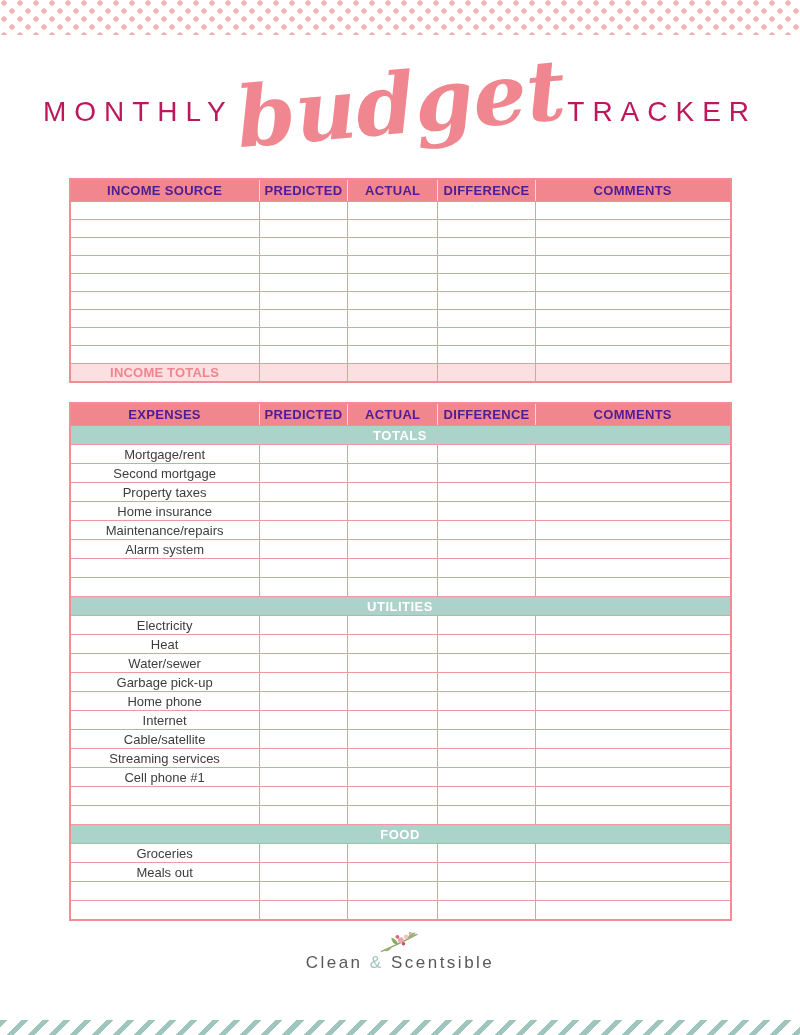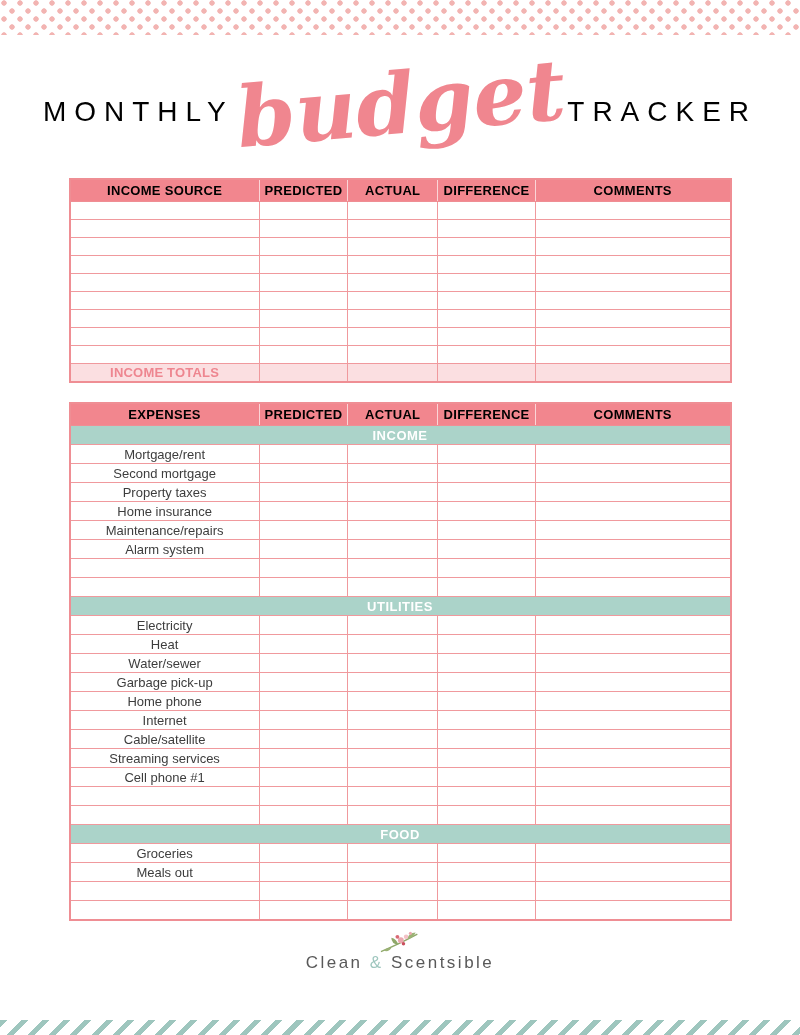--- a/index.html
+++ b/index.html
@@ -16,39 +16,39 @@
       radial-gradient(circle, #f2b4b2 2.4px, rgba(242,180,178,0) 3px);
     background-size:16px 16px,16px 16px;
     background-position:4px 3px,12px 11px;
   }
   
   .title-wrap{
     height:142px;display:flex;justify-content:center;align-items:center;
     position:relative;
   }
   .title-side{
-    color:#000000;font-size:28px;letter-spacing:8px;font-weight:500;
+    color:#be185d;font-size:28px;letter-spacing:8px;font-weight:500;
     position:relative;top:6px;
   }
   .title-script{
     font-family:"DejaVu Serif", serif;font-style:italic;font-weight:bold;
     color:#f0868f;font-size:84px;line-height:0.9;
     transform:rotate(-5deg);
     margin:0 2px;position:relative;top:-2px;
   }
   
   .sheet{width:663px;margin:0 auto;}
   table{
     width:663px;border-collapse:collapse;table-layout:fixed;
     font-size:13px;
   }
   table, td, th{border:1px solid #f0999d;}
   table{border:2px solid #ef8e94;}
   th{
-    background:#f2868e;color:#000000;font-weight:bold;
+    background:#f2868e;color:#4c1d95;font-weight:bold;
     height:21px;padding:0 4px;font-size:13px;letter-spacing:.3px;
     border-left:1px solid rgba(255,255,255,.65);
     border-right:1px solid rgba(255,255,255,.65);
     border-top:1px solid #f2868e;border-bottom:1px solid #ef8e94;
   }
   th:first-child{border-left:1px solid #f2868e;}
   th:last-child{border-right:1px solid #f2868e;}
   td{height:18px;padding:0 7px;background:#ffffff;color:#3d3d3d;}
   .income-table td{height:17px;}
   .expense-table td{height:18px;}
@@ -200,21 +200,21 @@
       <tr>
         <th>EXPENSES</th>
         <th>PREDICTED</th>
         <th>ACTUAL</th>
         <th>DIFFERENCE</th>
         <th>COMMENTS</th>
       </tr>
     </thead>
     <tbody id="expense-body">
         <tr class="section-banner">
-          <td colspan="5">INCOME</td>
+          <td colspan="5">TOTALS</td>
         </tr>
         <tr>
           <td class="label-cell">Mortgage/rent</td>
           <td></td>
           <td></td>
           <td></td>
           <td></td>
         </tr>
         <tr>
           <td class="label-cell">Second mortgage</td>

